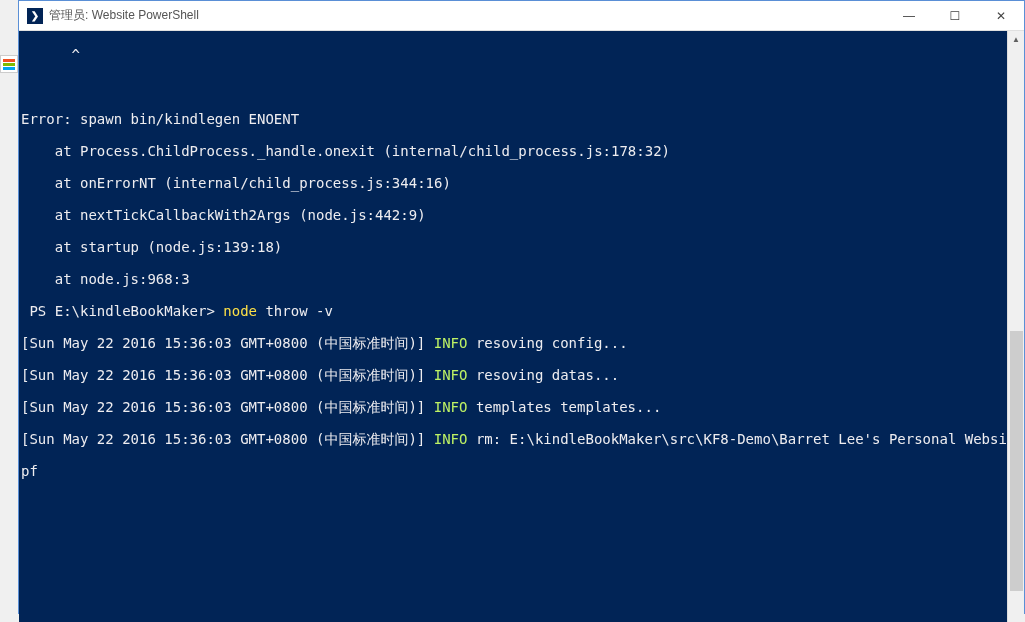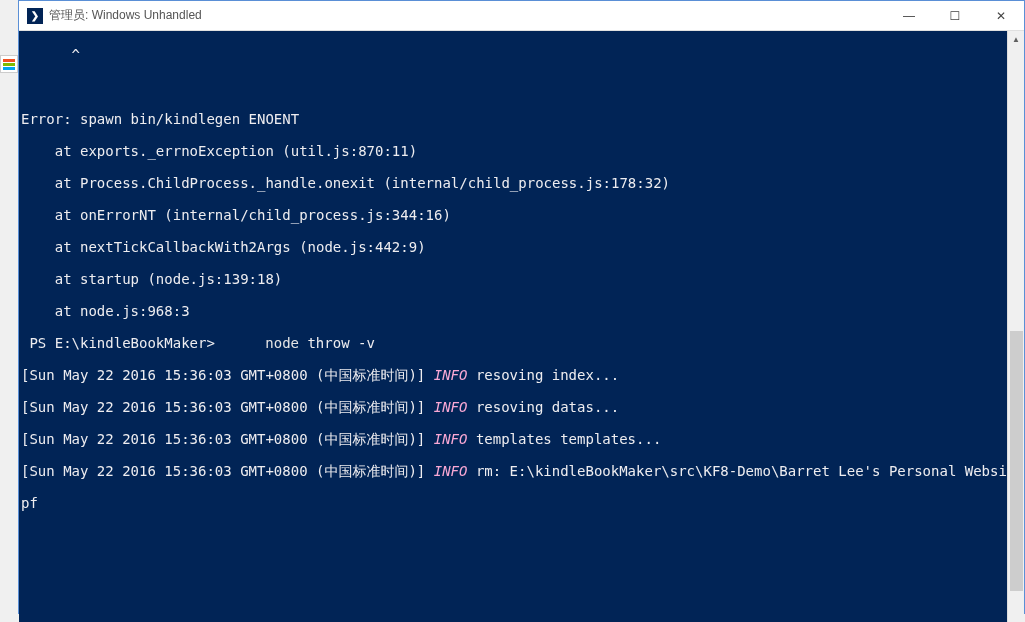--- a/index.html
+++ b/index.html
@@ -97,22 +97,22 @@
     .scrollbar-up { top: 0; }
     .scrollbar-thumb {
       position: absolute;
       left: 2px;
       width: 13px;
       top: 300px;
       height: 260px;
       background: #cdcdcd;
     }
     .line { min-height: 16px; }
-    .yellow { color: #e5e5e5; margin-left: 42px; }
-    .green { color: #f9a8d4; font-style: italic; }
+    .yellow { color: #fde047; }
+    .green { color: #bef264; }
     .taskbar-peek {
       position: absolute;
       left: 0;
       top: 55px;
       width: 18px;
       height: 18px;
       background: #fff;
       border: 1px solid #ccc;
       display: flex;
       flex-direction: column;
@@ -129,41 +129,40 @@
 
 <div class="taskbar-peek">
   <div class="tp1"></div>
     <div class="tp2"></div>
     <div class="tp3"></div>
 </div>
 
 <div class="window">
   <div class="titlebar">
     <div class="titlebar-icon">❯</div>
-    <div class="titlebar-text">管理员: Windows Unhandled</div>
+    <div class="titlebar-text">管理员: Website PowerShell</div>
     <div class="titlebar-controls">
       <div class="titlebar-btn">—</div>
       <div class="titlebar-btn">☐</div>
       <div class="titlebar-btn close">✕</div>
     </div>
   </div>
 
   <div class="terminal-wrap">
     <div class="terminal">
 <div class="line">      ^</div>
 <div class="line"></div>
 <div class="line">Error: spawn bin/kindlegen ENOENT</div>
-<div class="line">    at exports._errnoException (util.js:870:11)</div>
 <div class="line">    at Process.ChildProcess._handle.onexit (internal/child_process.js:178:32)</div>
 <div class="line">    at onErrorNT (internal/child_process.js:344:16)</div>
 <div class="line">    at nextTickCallbackWith2Args (node.js:442:9)</div>
 <div class="line">    at startup (node.js:139:18)</div>
 <div class="line">    at node.js:968:3</div>
 <div class="line"><span> PS E:\kindleBookMaker&gt; </span><span class="yellow">node</span><span> throw -v</span></div>
-<div class="line"><span>[Sun May 22 2016 15:36:03 GMT+0800 (中国标准时间)] </span><span class="green">INFO</span><span> resoving index...</span></div>
+<div class="line"><span>[Sun May 22 2016 15:36:03 GMT+0800 (中国标准时间)] </span><span class="green">INFO</span><span> resoving config...</span></div>
 <div class="line"><span>[Sun May 22 2016 15:36:03 GMT+0800 (中国标准时间)] </span><span class="green">INFO</span><span> resoving datas...</span></div>
 <div class="line"><span>[Sun May 22 2016 15:36:03 GMT+0800 (中国标准时间)] </span><span class="green">INFO</span><span> templates templates...</span></div>
 <div class="line"><span>[Sun May 22 2016 15:36:03 GMT+0800 (中国标准时间)] </span><span class="green">INFO</span><span> rm: E:\kindleBookMaker\src\KF8-Demo\Barret Lee's Personal Website.o</span></div>
 <div class="line">pf</div>
 
 
 
 
 
 

